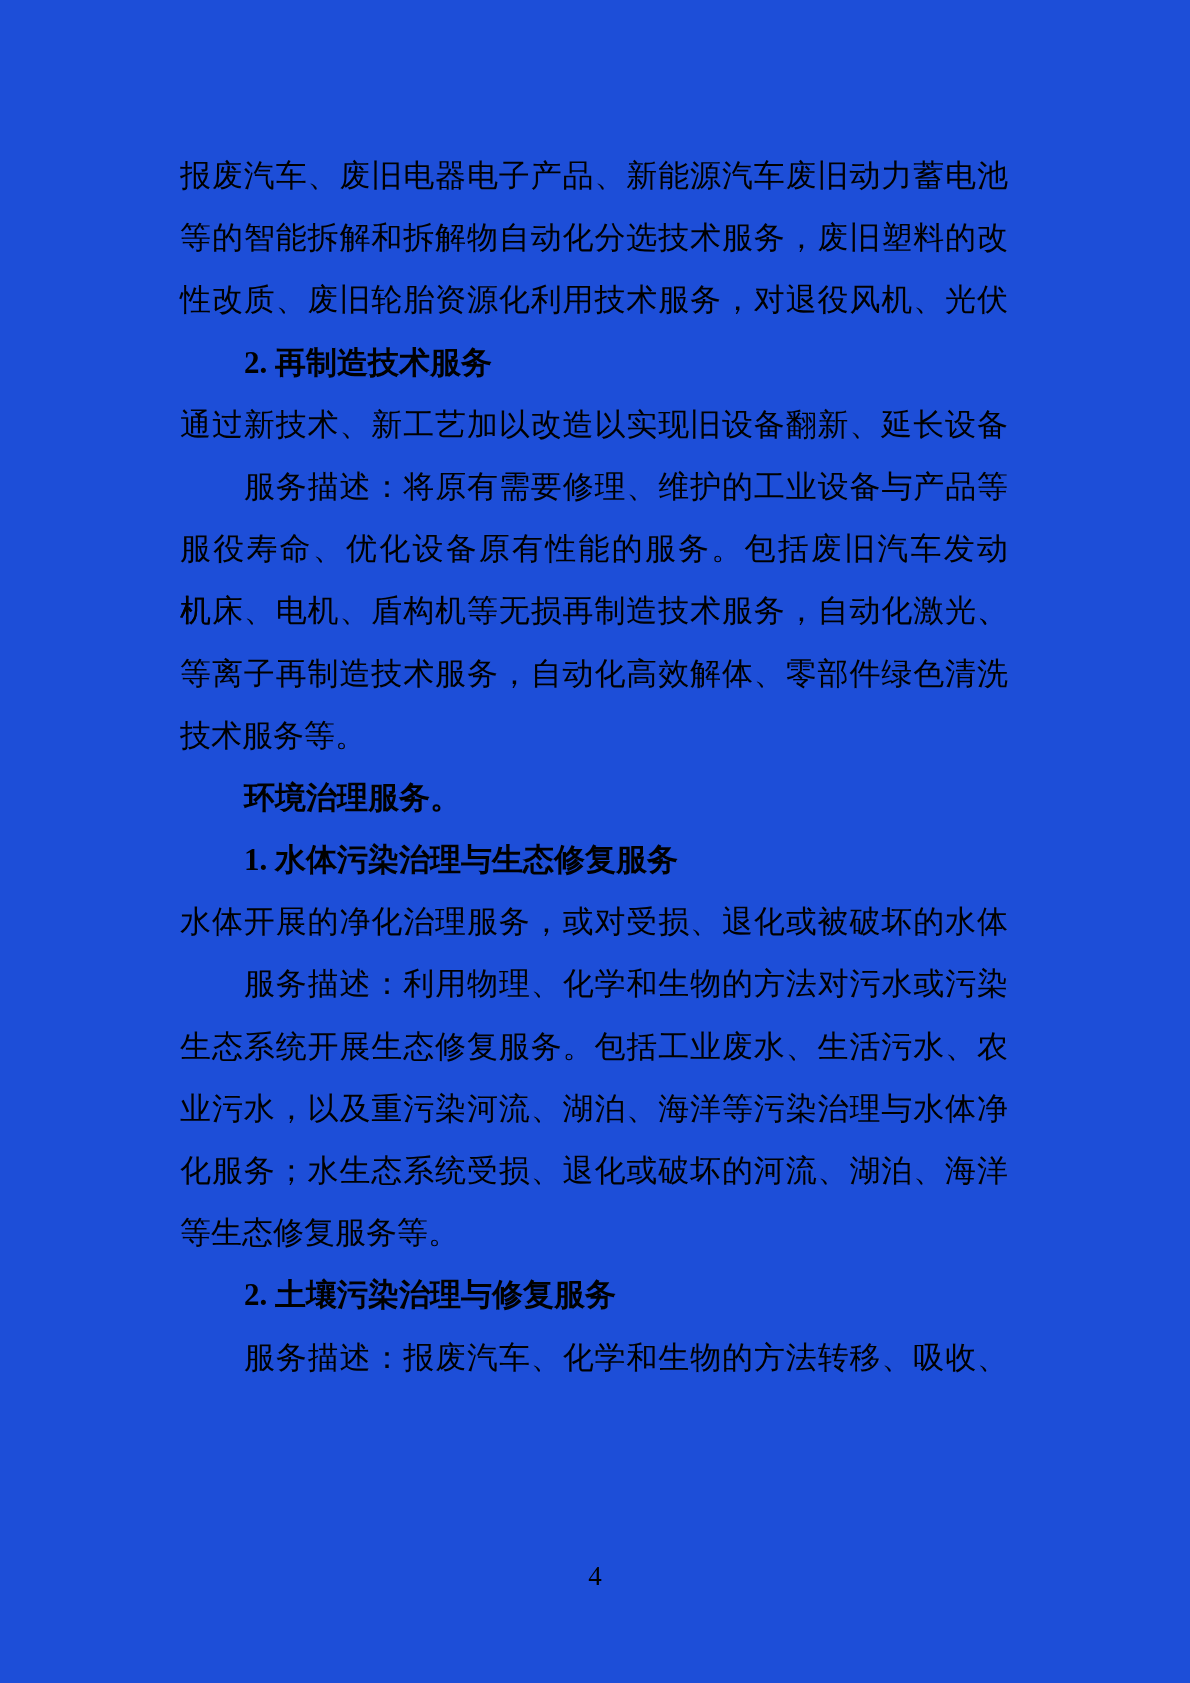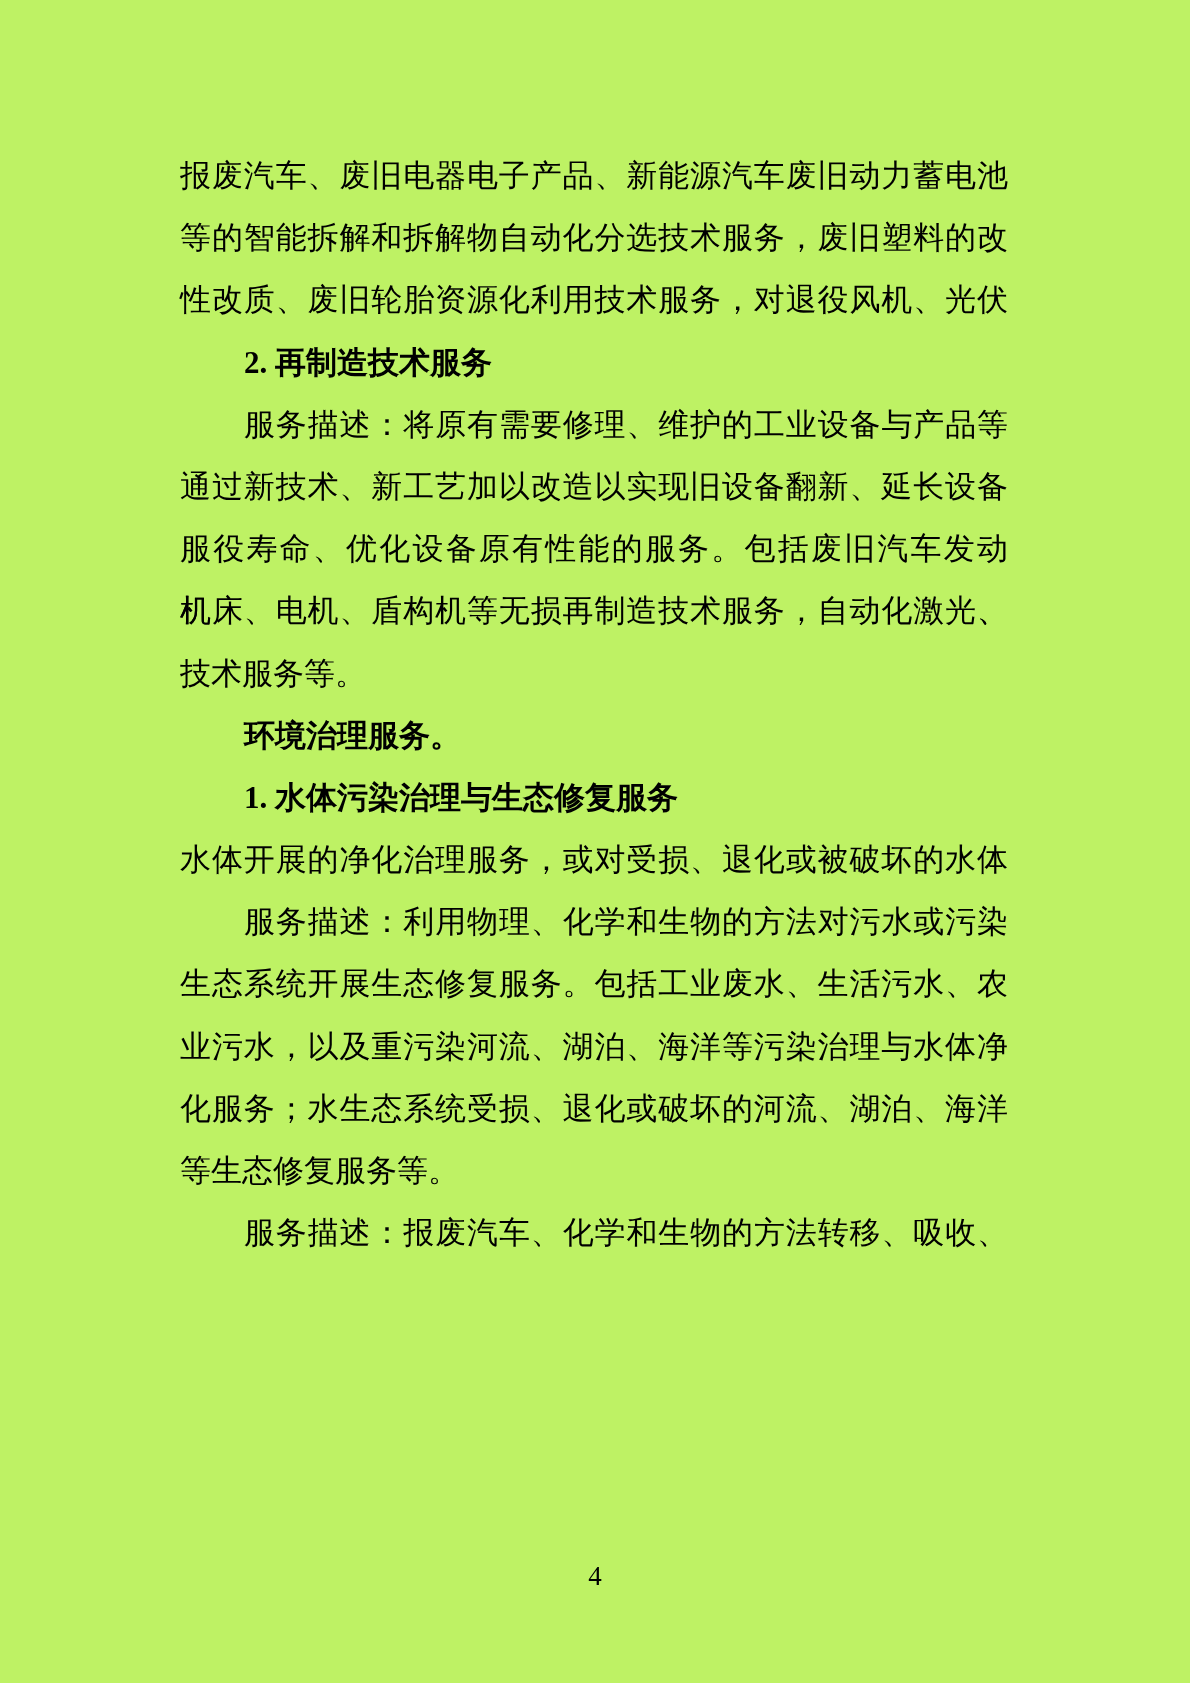--- a/index.html
+++ b/index.html
@@ -6,21 +6,21 @@
   html, body {
     width: 1190px;
     background: #ffffff;
     font-family: "Liberation Serif", "DejaVu Serif", serif;
     color: #000000;
   }
   .page {
     position: relative;
     width: 1190px;
     height: 1683px;
-    background: #bef264;
+    background: #1d4ed8;
     overflow: hidden;
   }
   .text-block {
     position: absolute;
     left: 180px;
     top: 145px;
     width: 828px;
   }
   .line {
     font-size: 31px;
@@ -53,29 +53,31 @@
 </style>
 </head>
 <body>
 
 <div class="page">
   <div class="text-block">
     <div class="line just">报废汽车、废旧电器电子产品、新能源汽车废旧动力蓄电池</div>
     <div class="line just">等的智能拆解和拆解物自动化分选技术服务，废旧塑料的改</div>
     <div class="line just">性改质、废旧轮胎资源化利用技术服务，对退役风机、光伏</div>
     <div class="line heading">2. 再制造技术服务</div>
+    <div class="line just">通过新技术、新工艺加以改造以实现旧设备翻新、延长设备</div>
     <div class="line just indent">服务描述：将原有需要修理、维护的工业设备与产品等</div>
-    <div class="line just">通过新技术、新工艺加以改造以实现旧设备翻新、延长设备</div>
     <div class="line just">服役寿命、优化设备原有性能的服务。包括废旧汽车发动机、</div>
     <div class="line just">机床、电机、盾构机等无损再制造技术服务，自动化激光、</div>
+    <div class="line just">等离子再制造技术服务，自动化高效解体、零部件绿色清洗</div>
     <div class="line">技术服务等。</div>
     <div class="line heading">环境治理服务。</div>
     <div class="line heading">1. 水体污染治理与生态修复服务</div>
     <div class="line just">水体开展的净化治理服务，或对受损、退化或被破坏的水体</div>
     <div class="line just indent">服务描述：利用物理、化学和生物的方法对污水或污染</div>
     <div class="line just">生态系统开展生态修复服务。包括工业废水、生活污水、农</div>
     <div class="line just">业污水，以及重污染河流、湖泊、海洋等污染治理与水体净</div>
     <div class="line just">化服务；水生态系统受损、退化或破坏的河流、湖泊、海洋</div>
     <div class="line">等生态修复服务等。</div>
+    <div class="line heading">2. 土壤污染治理与修复服务</div>
     <div class="line just indent">服务描述：报废汽车、化学和生物的方法转移、吸收、</div>
   </div>
   <div class="page-number">4</div>
 </div>
 
 </body></html>

